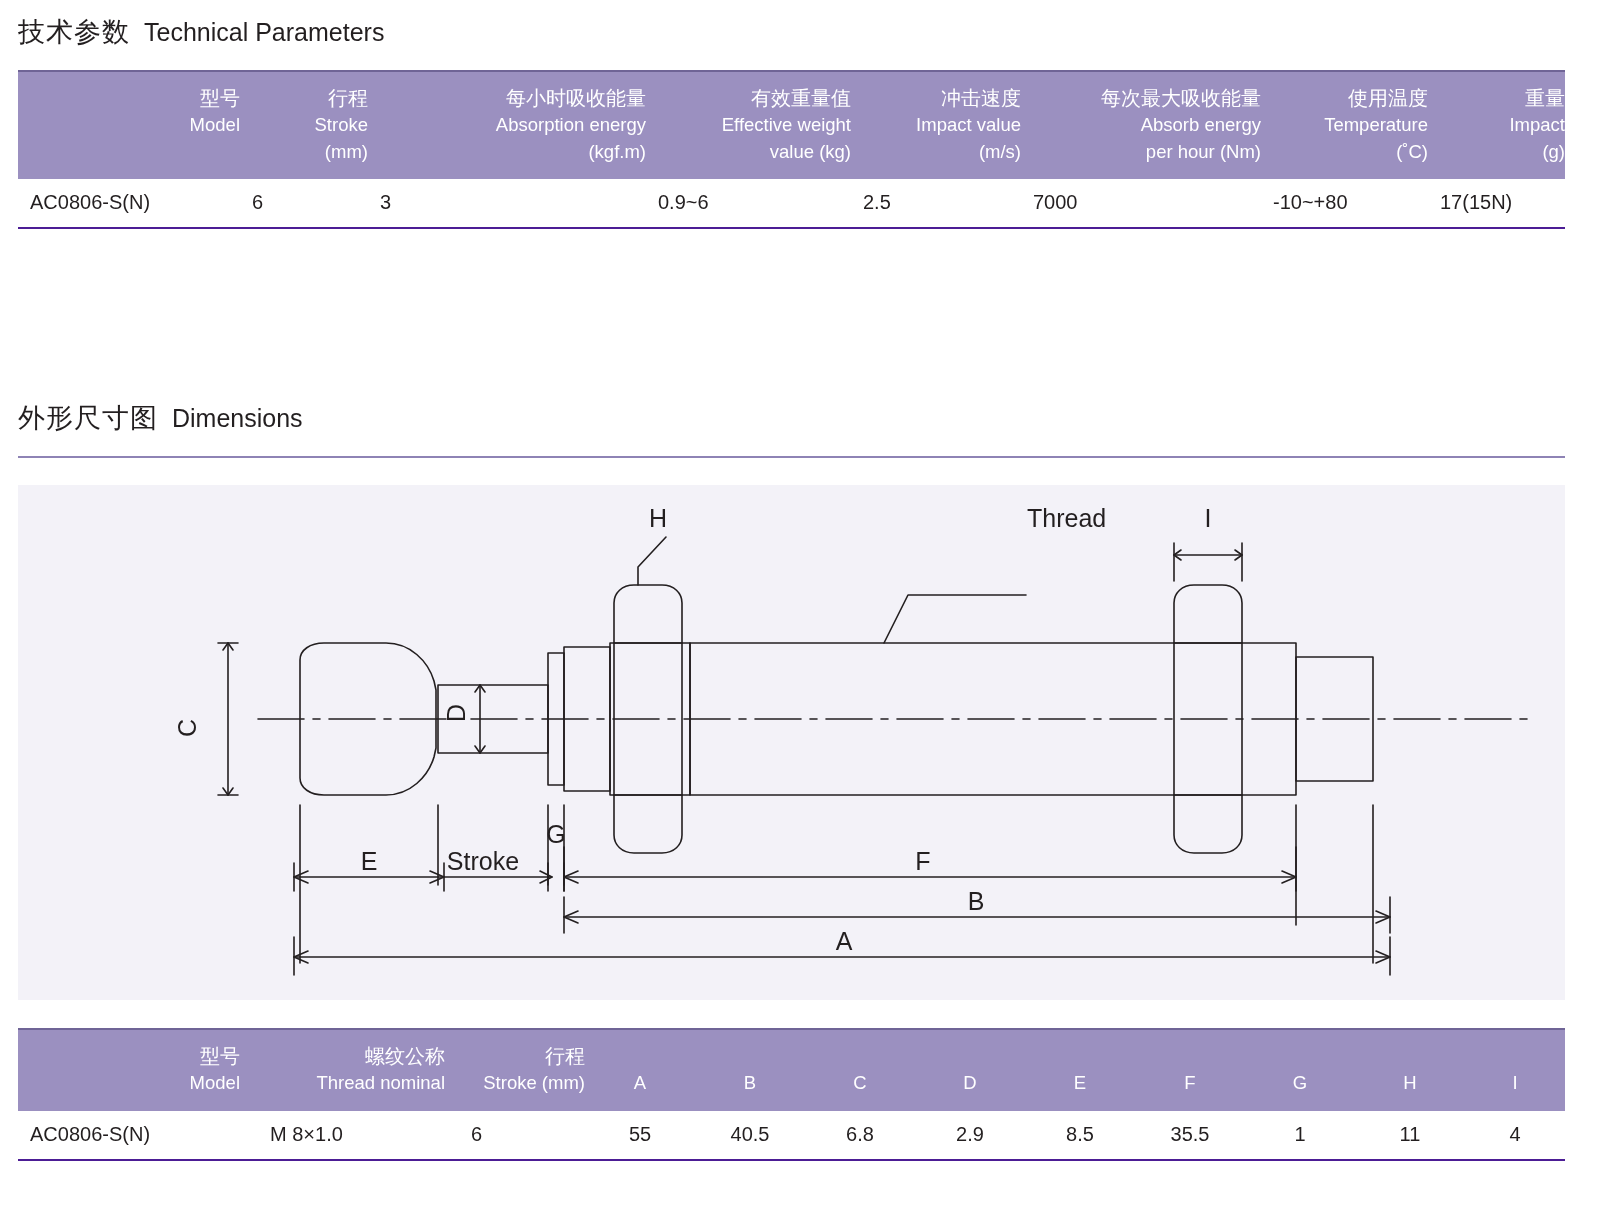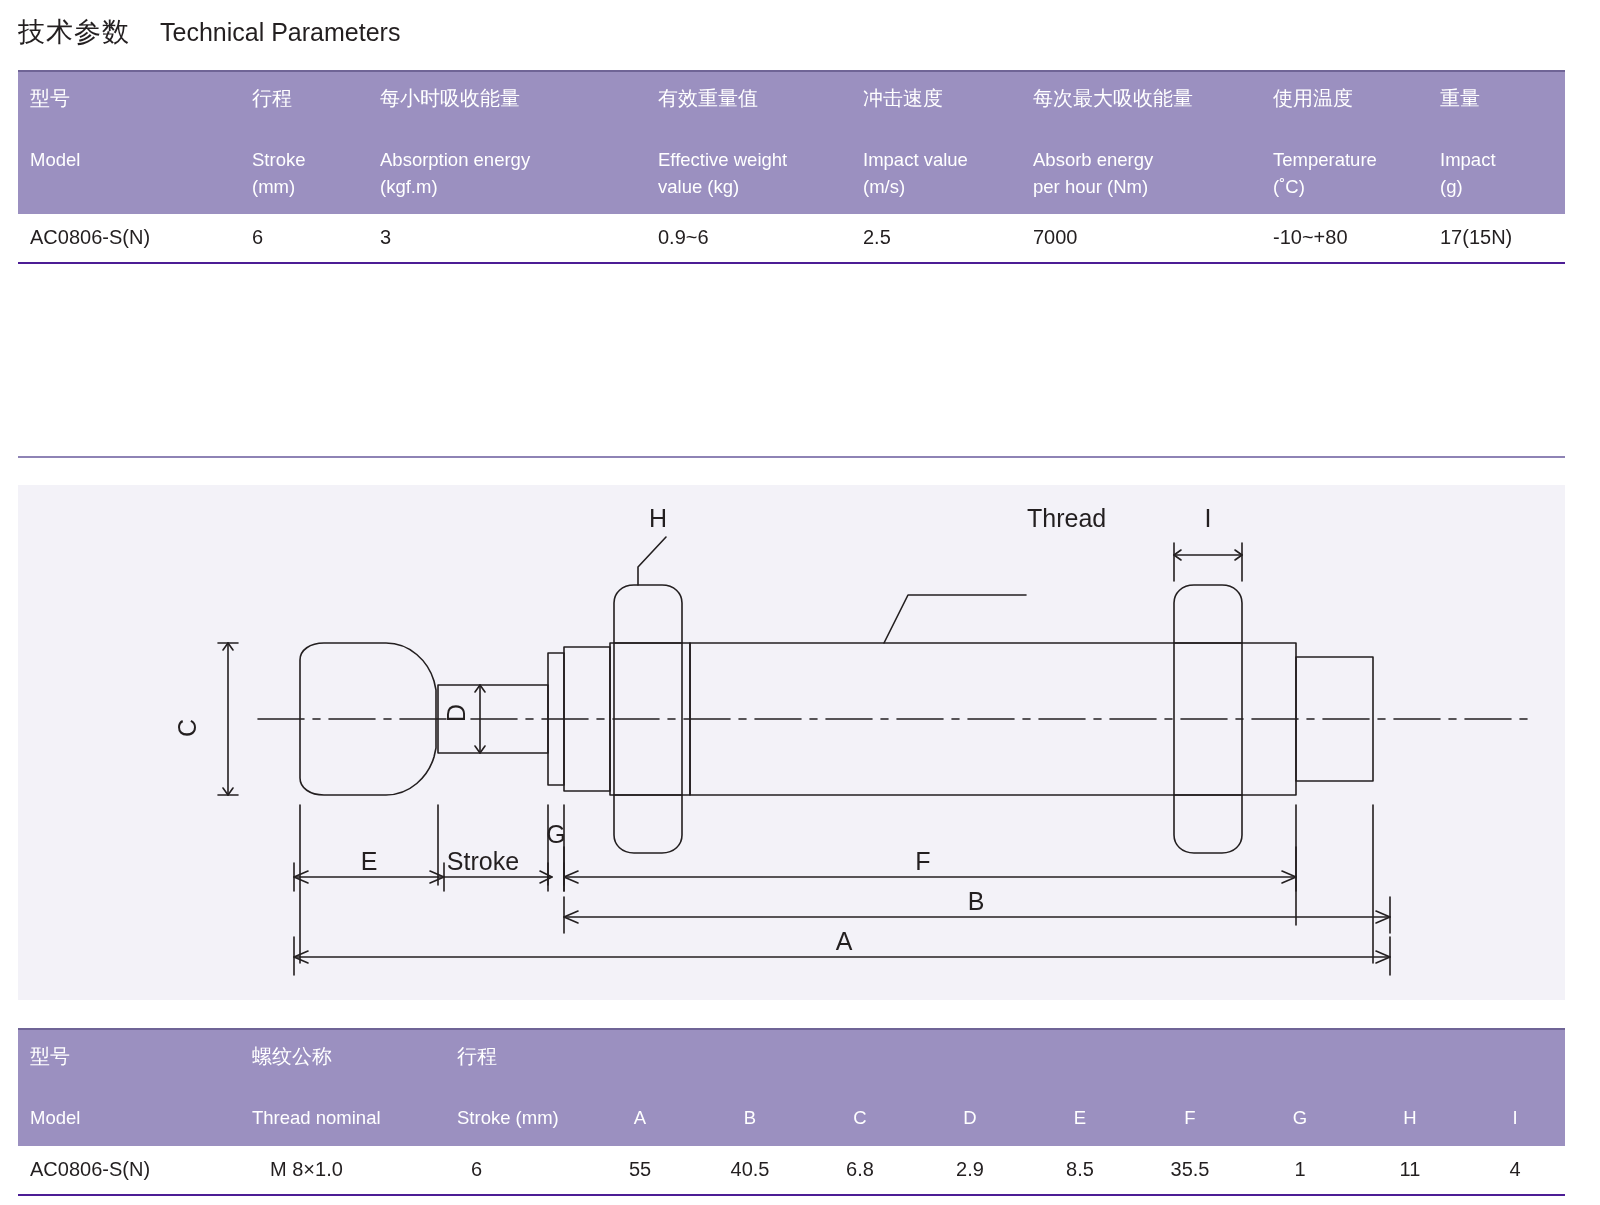--- a/index.html
+++ b/index.html
@@ -28,50 +28,49 @@
     font-size: 27px;
     color: #231f20;
     white-space: nowrap;
   }
   .section-heading .cn {
     font-size: 27px;
     letter-spacing: 1px;
   }
   .section-heading .en {
     font-size: 25px;
-    margin-left: 30px;
+    margin-left: 14px;
   }
 
   
   .param-table {
     position: absolute;
     border-collapse: collapse;
     table-layout: fixed;
   }
   .param-table th {
     background: #9b90c0;
     color: #ffffff;
-    text-align: left;
+    text-align: right;
     font-weight: normal;
     vertical-align: top;
     padding: 12px 0 14px 12px;
     font-size: 19px;
     line-height: 1.42;
     border-top: 2px solid #6f6496;
   }
   .param-table th .cn {
     display: block;
     font-size: 20px;
     white-space: nowrap;
   }
   .param-table th .en {
     display: block;
     font-size: 18.5px;
     white-space: nowrap;
-    margin-top: 35px;
   }
   .param-table th .unit {
     display: block;
     font-size: 18.5px;
     white-space: nowrap;
   }
   .param-table td {
     padding: 12px 0 13px 12px;
     font-size: 20px;
     color: #231f20;
@@ -196,20 +195,23 @@
         <td>3</td>
         <td>0.9~6</td>
         <td>2.5</td>
         <td>7000</td>
         <td>-10~+80</td>
         <td>17(15N)</td>
       </tr>
     </tbody>
   </table>
 
+  <div class="section-heading" style="left:18px; top:400px;">
+    <span class="cn">外形尺寸图</span><span class="en">Dimensions</span>
+  </div>
   <div id="dim-divider"></div>
 
   <div id="figure-box">
     <svg id="figure-svg" width="1547" height="515" viewBox="0 0 1547 515">
       <g fill="none" stroke="#231f20" stroke-width="1.6" stroke-linejoin="round" stroke-linecap="round">
 
         <path d="M1278,172 L1355,172 L1355,296 L1278,296 Z"></path>
 
         <path d="M672,158 L1278,158 L1278,310 L672,310 Z"></path>
 

